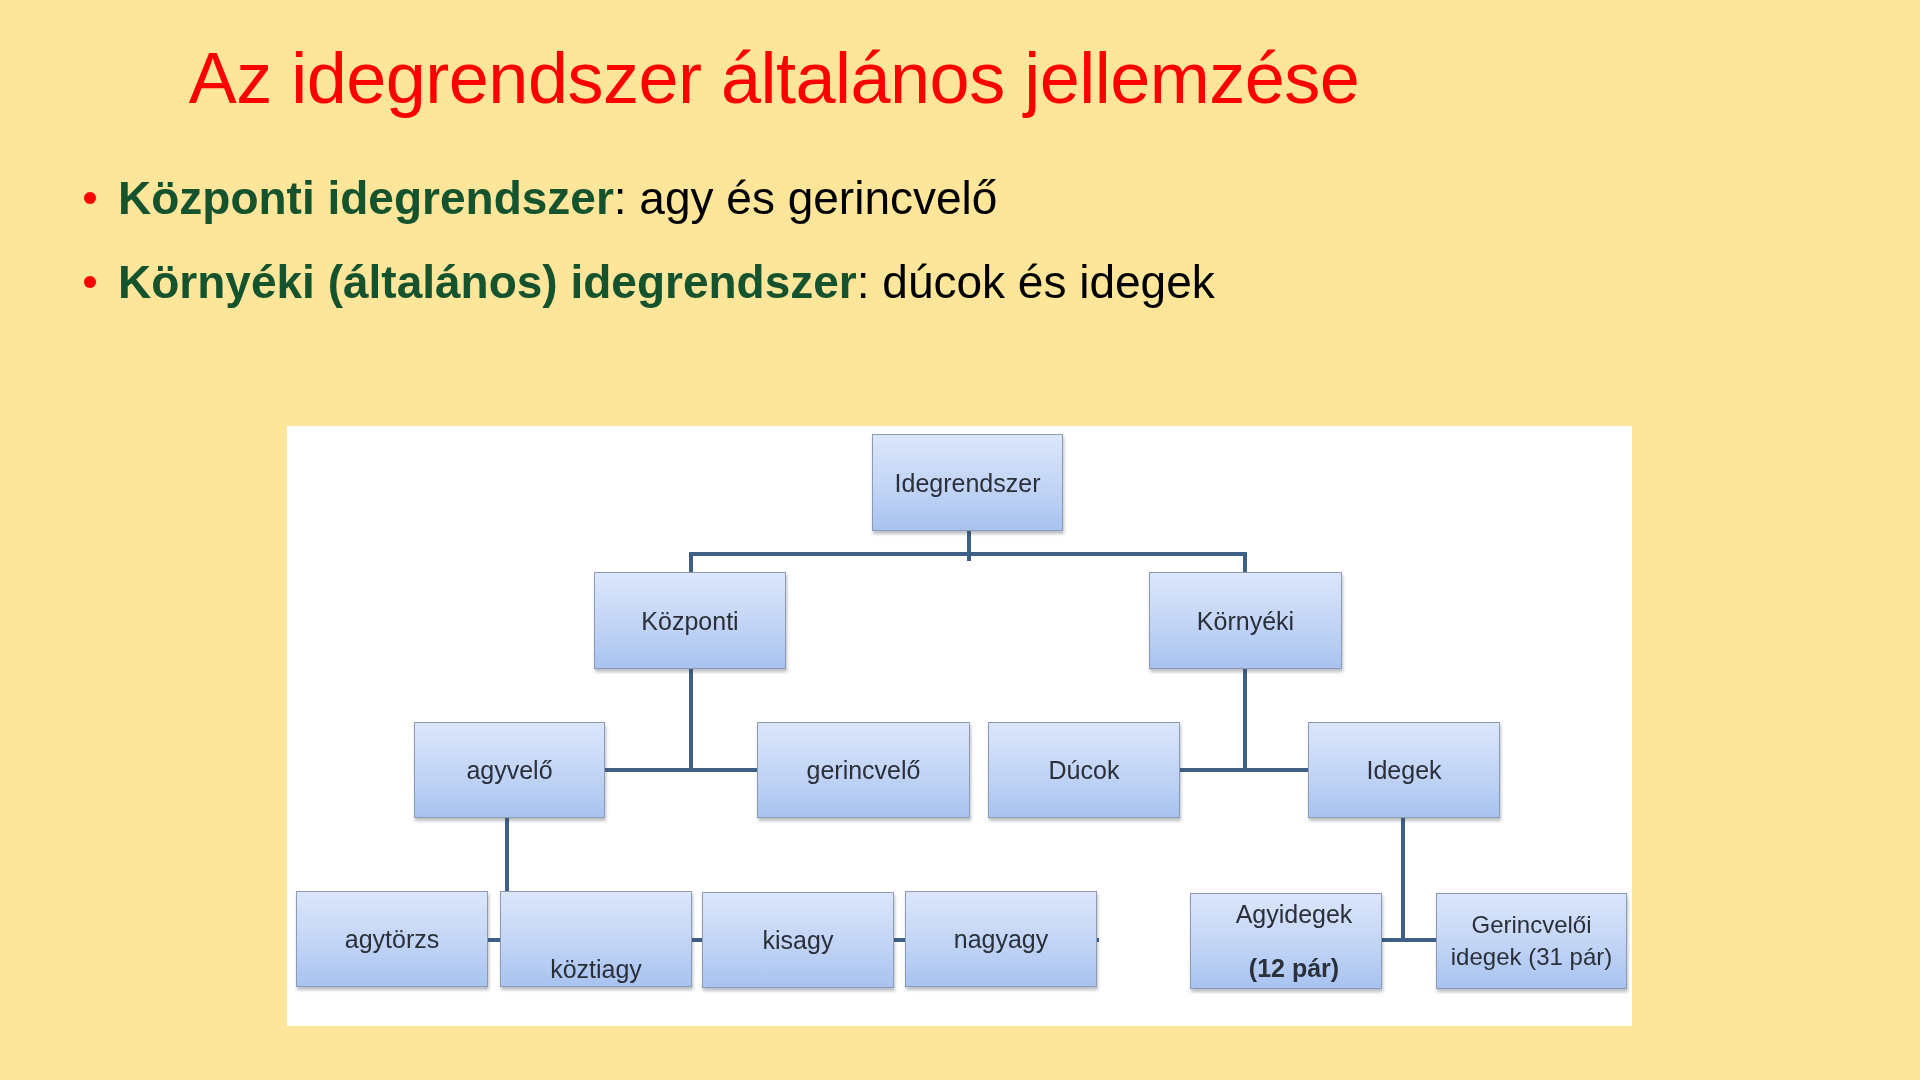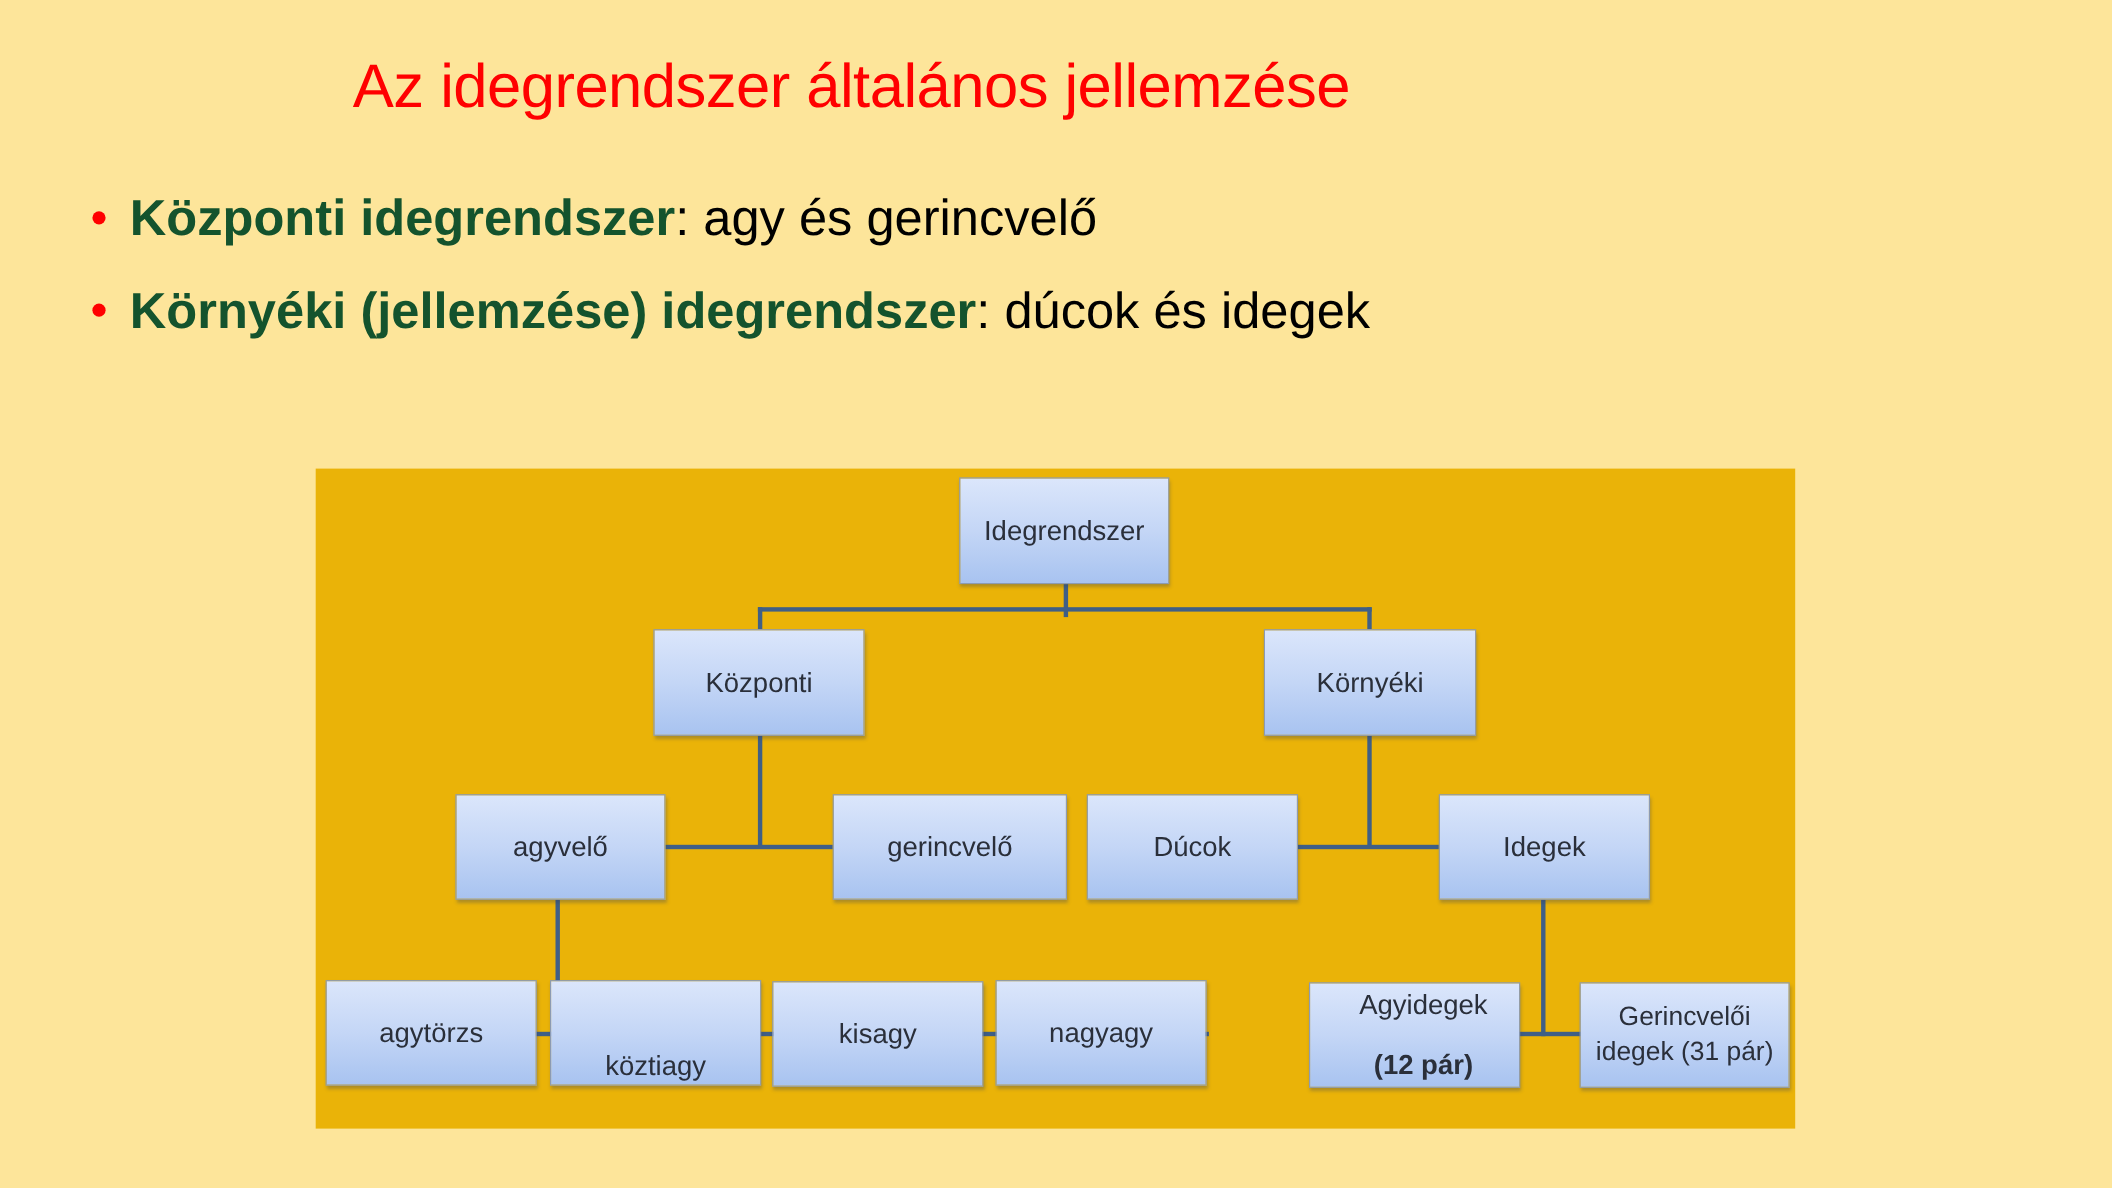--- a/index.html
+++ b/index.html
@@ -4,35 +4,35 @@
 <style>
   html, body { margin:0; padding:0; }
   body {
     width:1920px; height:1080px; overflow:hidden;
     background:#fde59a;
     font-family:"Liberation Sans", "DejaVu Sans", sans-serif;
     position:relative;
   }
   .title {
     position:absolute; left:0; top:28px; width:1548px; text-align:center;
-    color:#ff0000; font-size:56px; line-height:100px; letter-spacing:-0.5px;
+    color:#ff0000; font-size:72px; line-height:100px; letter-spacing:-0.5px;
   }
   .bullets { position:absolute; left:82px; top:170px; }
   .bullet {
     position:relative; font-size:46px; line-height:56px; height:84px;
     color:#000; white-space:nowrap; padding-left:36px;
   }
   .bullet .dot {
     position:absolute; left:2px; top:22px; width:12px; height:12px;
     background:#ff0000; border-radius:50%;
   }
   .bullet .term { color:#14532d; font-weight:bold; }
   .diagram {
     position:absolute; left:287px; top:426px; width:1345px; height:600px;
-    background:#eab308;
+    background:#ffffff;
   }
   .node {
     position:absolute; box-sizing:border-box;
     background:linear-gradient(to bottom, #dbe6fb 0%, #c4d6f6 50%, #a8c3f0 100%);
     border:1.5px solid #8c9bb3;
     box-shadow:1px 3px 3px rgba(60,70,90,0.35);
     display:flex; align-items:center; justify-content:center; text-align:center;
     color:#2a2f3a; font-size:25px; line-height:34px;
   }
   .line { position:absolute; background:#3f5f86; }
@@ -40,21 +40,21 @@
 </head>
 <body>
 
 <div class="title">Az idegrendszer általános jellemzése</div>
 
 <div class="bullets">
   <div class="bullet">
     <span class="dot"></span><span class="term">Központi idegrendszer</span><span>:</span><span> agy és gerincvelő</span>
   </div>
   <div class="bullet">
-    <span class="dot"></span><span class="term">Környéki (jellemzése) idegrendszer</span><span>:</span><span> dúcok és idegek</span>
+    <span class="dot"></span><span class="term">Környéki (általános) idegrendszer</span><span>:</span><span> dúcok és idegek</span>
   </div>
 </div>
 
 <div class="diagram">
 
   <div class="line" style="left:680px; top:105px; width:4px; height:30px;"></div>
   <div class="line" style="left:402px; top:126px; width:558px; height:4px;"></div>
   <div class="line" style="left:402px; top:126px; width:4px; height:20px;"></div>
   <div class="line" style="left:956px; top:126px; width:4px; height:20px;"></div>
 

